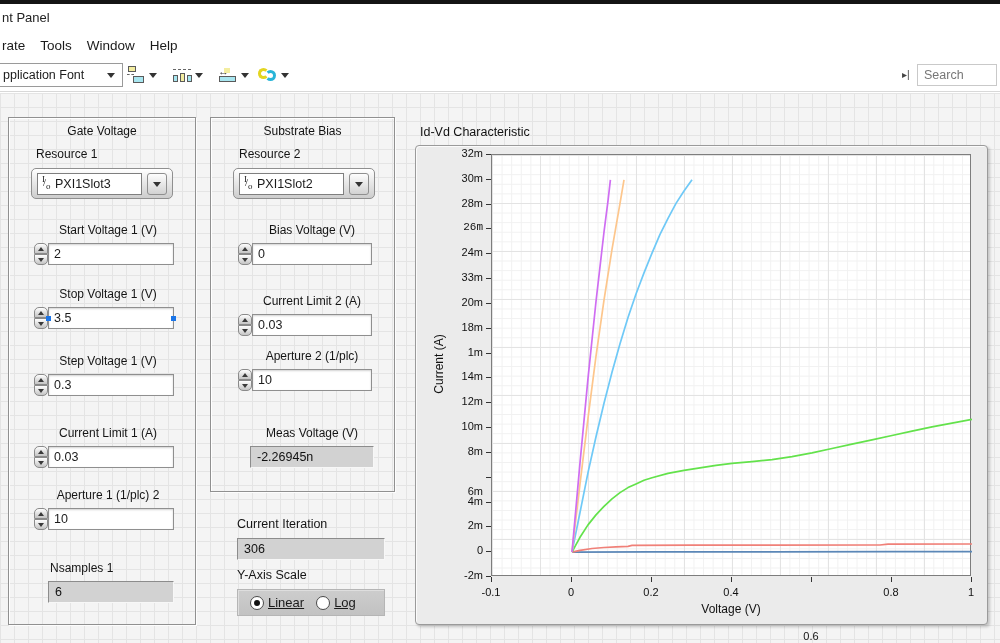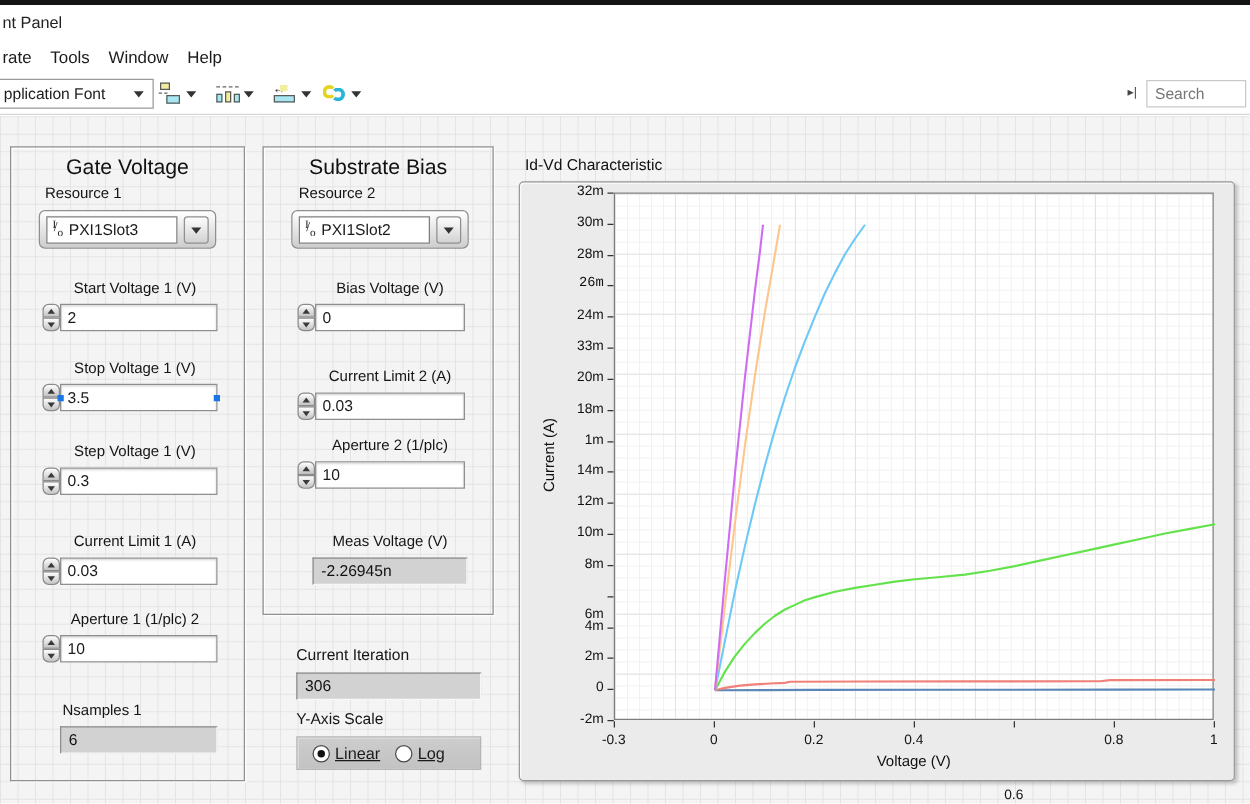--- a/index.html
+++ b/index.html
@@ -31,21 +31,21 @@
 
   
   .fp { position:absolute; left:0; top:93px; width:1000px; height:550px;
         background-color:#f4f4f4;
         background-image:linear-gradient(#e4e4e4 1px, transparent 1px),
                          linear-gradient(90deg,#e4e4e4 1px, transparent 1px);
         background-size:14px 14px; }
 
   
   .group { position:absolute; border:1px solid #909090; box-shadow:inset 1px 1px 0 #ffffff, 1px 1px 0 #fdfdfd; }
-  .group-title { position:absolute; width:100%; text-align:center; top:6px; font-size:17px; color:#111; }
+  .group-title { position:absolute; width:100%; text-align:center; top:6px; font-size:12px; color:#111; }
   .lbl { position:absolute; font-size:12px; color:#151515; white-space:nowrap; }
   .lbl-c { text-align:center; }
 
   
   .numfield { position:absolute; height:22px; background:#fff; border:1px solid #8f8f8f; box-shadow:inset 0 1px 2px rgba(0,0,0,.18); font-size:12.5px; padding:3px 0 0 5px; }
   .indfield { position:absolute; height:22px; background:#d2d2d2; border-top:1px solid #8c8c8c; border-left:1px solid #8c8c8c; border-bottom:1px solid #f7f7f7; border-right:1px solid #f7f7f7; font-size:12.5px; padding:3px 0 0 6px; color:#111; }
   .spinner { position:absolute; width:14px; height:22px; }
   .spin-btn { position:absolute; left:0; width:14px; height:11px; background:linear-gradient(180deg,#fefefe,#c4c4c4); border:1px solid #8a8a8a; display:flex; align-items:center; justify-content:center; }
   .spin-up { top:0; border-radius:5px 5px 0 0; }
   .spin-dn { top:11px; border-radius:0 0 5px 5px; }
@@ -324,21 +324,21 @@
           <div class="ytick-label" style="top: 348.529px;">4m</div>
           <div class="ytick-mark" style="top: 380.353px;"></div>
           <div class="ytick-label" style="top: 373.353px;">2m</div>
           <div class="ytick-mark" style="top: 405.176px;"></div>
           <div class="ytick-label" style="top: 398.176px;">0</div>
           <div class="ytick-mark" style="top: 430px;"></div>
           <div class="ytick-label" style="top: 423px;">-2m</div>
         </div>
       <div id="xticks">
           <div class="xtick-mark" style="left: 75px;"></div>
-          <div class="xtick-label" style="left: 55px;">-0.3</div>
+          <div class="xtick-label" style="left: 55px;">-0.1</div>
           <div class="xtick-mark" style="left: 155px;"></div>
           <div class="xtick-label" style="left: 135px;">0</div>
           <div class="xtick-mark" style="left: 235px;"></div>
           <div class="xtick-label" style="left: 215px;">0.2</div>
           <div class="xtick-mark" style="left: 315px;"></div>
           <div class="xtick-label" style="left: 295px;">0.4</div>
           <div class="xtick-mark" style="left: 395px;"></div>
           <div class="xtick-label" style="left: 375px; margin-top: 44px;">0.6</div>
           <div class="xtick-mark" style="left: 475px;"></div>
           <div class="xtick-label" style="left: 455px;">0.8</div>

